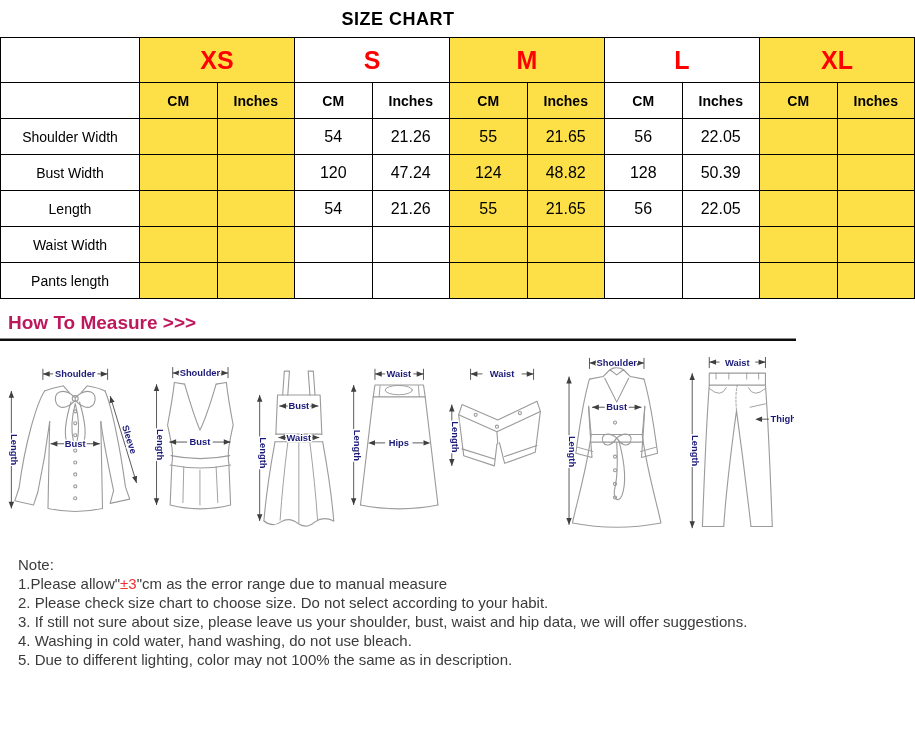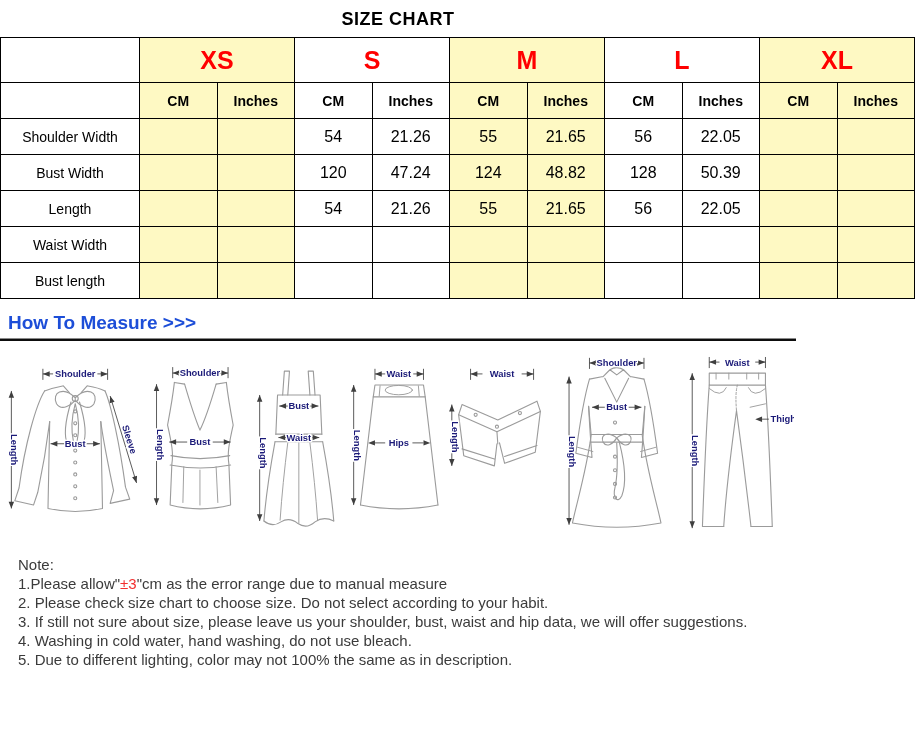--- a/index.html
+++ b/index.html
@@ -11,23 +11,23 @@
   table.size-table { border-collapse: collapse; table-layout: fixed; width: 915px; }
   table.size-table col.lblcol { width: 139px; }
   table.size-table td { border: 1px solid #000; text-align: center; vertical-align: middle; overflow: hidden; }
   tr.size-row td { height: 45px; }
   tr.unit-row td { height: 36px; }
   tr.data-row td { height: 36px; }
   td.size { color: #ff0000; font-size: 25px; font-weight: bold; }
   td.unit { font-size: 14px; font-weight: bold; }
   td.lbl  { font-size: 14px; font-weight: normal; }
   td.val  { font-size: 16px; }
-  .g { background: #fef9c3; margin-left: 24px; }
-
-  .htm-heading { color: #1d4ed8; font-size: 19px; font-weight: bold; padding: 13px 0 4px 8px; }
+  .g { background: #fde047; margin-left: 24px; }
+
+  .htm-heading { color: #be185d; font-size: 19px; font-weight: bold; padding: 13px 0 4px 8px; }
   .divider { height: 3px; background: #0d0d0d; border-top: 1px solid #8a8a8a; }
 
   .diagrams { display: flex; justify-content: space-between; align-items: flex-end; padding: 5px 2px 0 2px; height: 208px; }
   .gl  { fill: none; stroke: #9b9b9b; stroke-width: 1.3; stroke-linecap: round; stroke-linejoin: round; }
   .glf { fill: none; stroke: #9b9b9b; stroke-width: 1.1; }
   .mln { fill: none; stroke: #3f3f3f; stroke-width: 1; }
   .mah { fill: #3f3f3f; stroke: none; }
   .ml  { font-family: "Liberation Sans", sans-serif; font-size: 11px; font-weight: bold; fill: #1b1a78;
          stroke: #fff; stroke-width: 3px; paint-order: stroke; text-anchor: middle; }
   .ml-start { text-anchor: start; }
@@ -115,21 +115,21 @@
       <td class="val"></td>
       <td class="val"></td>
       <td class="val g"></td>
       <td class="val g"></td>
       <td class="val"></td>
       <td class="val"></td>
       <td class="val g"></td>
       <td class="val g"></td>
     </tr>
     <tr class="data-row">
-      <td class="lbl">Bust length</td>
+      <td class="lbl">Pants length</td>
       <td class="val g"></td>
       <td class="val g"></td>
       <td class="val"></td>
       <td class="val"></td>
       <td class="val g"></td>
       <td class="val g"></td>
       <td class="val"></td>
       <td class="val"></td>
       <td class="val g"></td>
       <td class="val g"></td>

